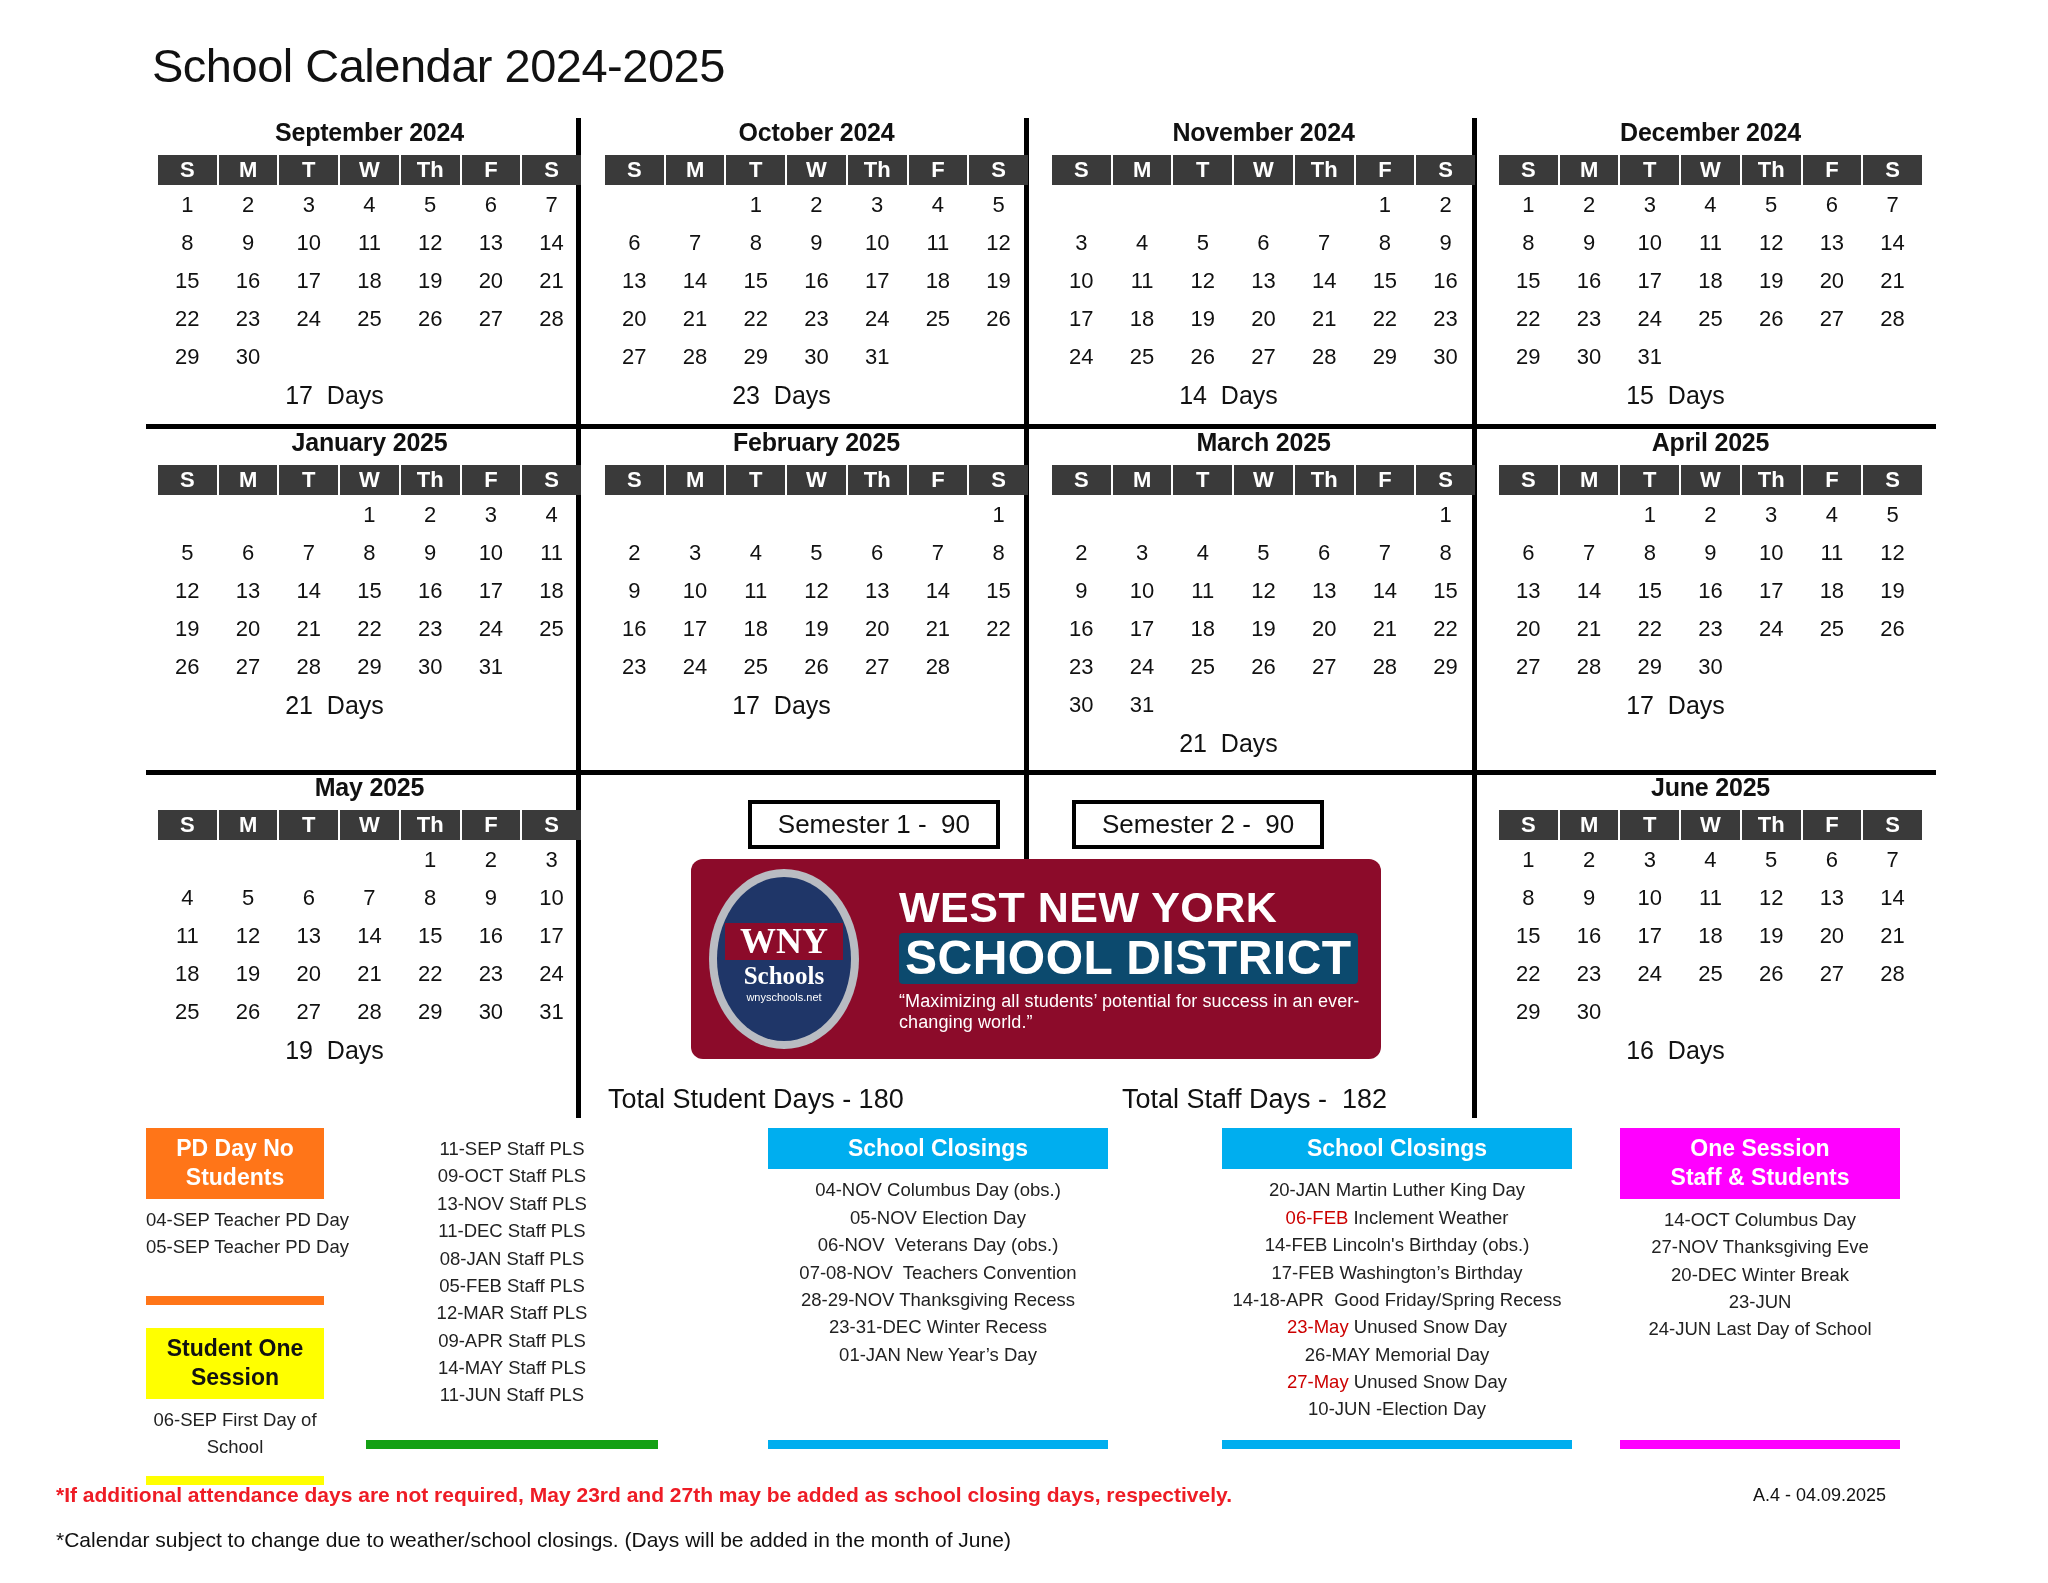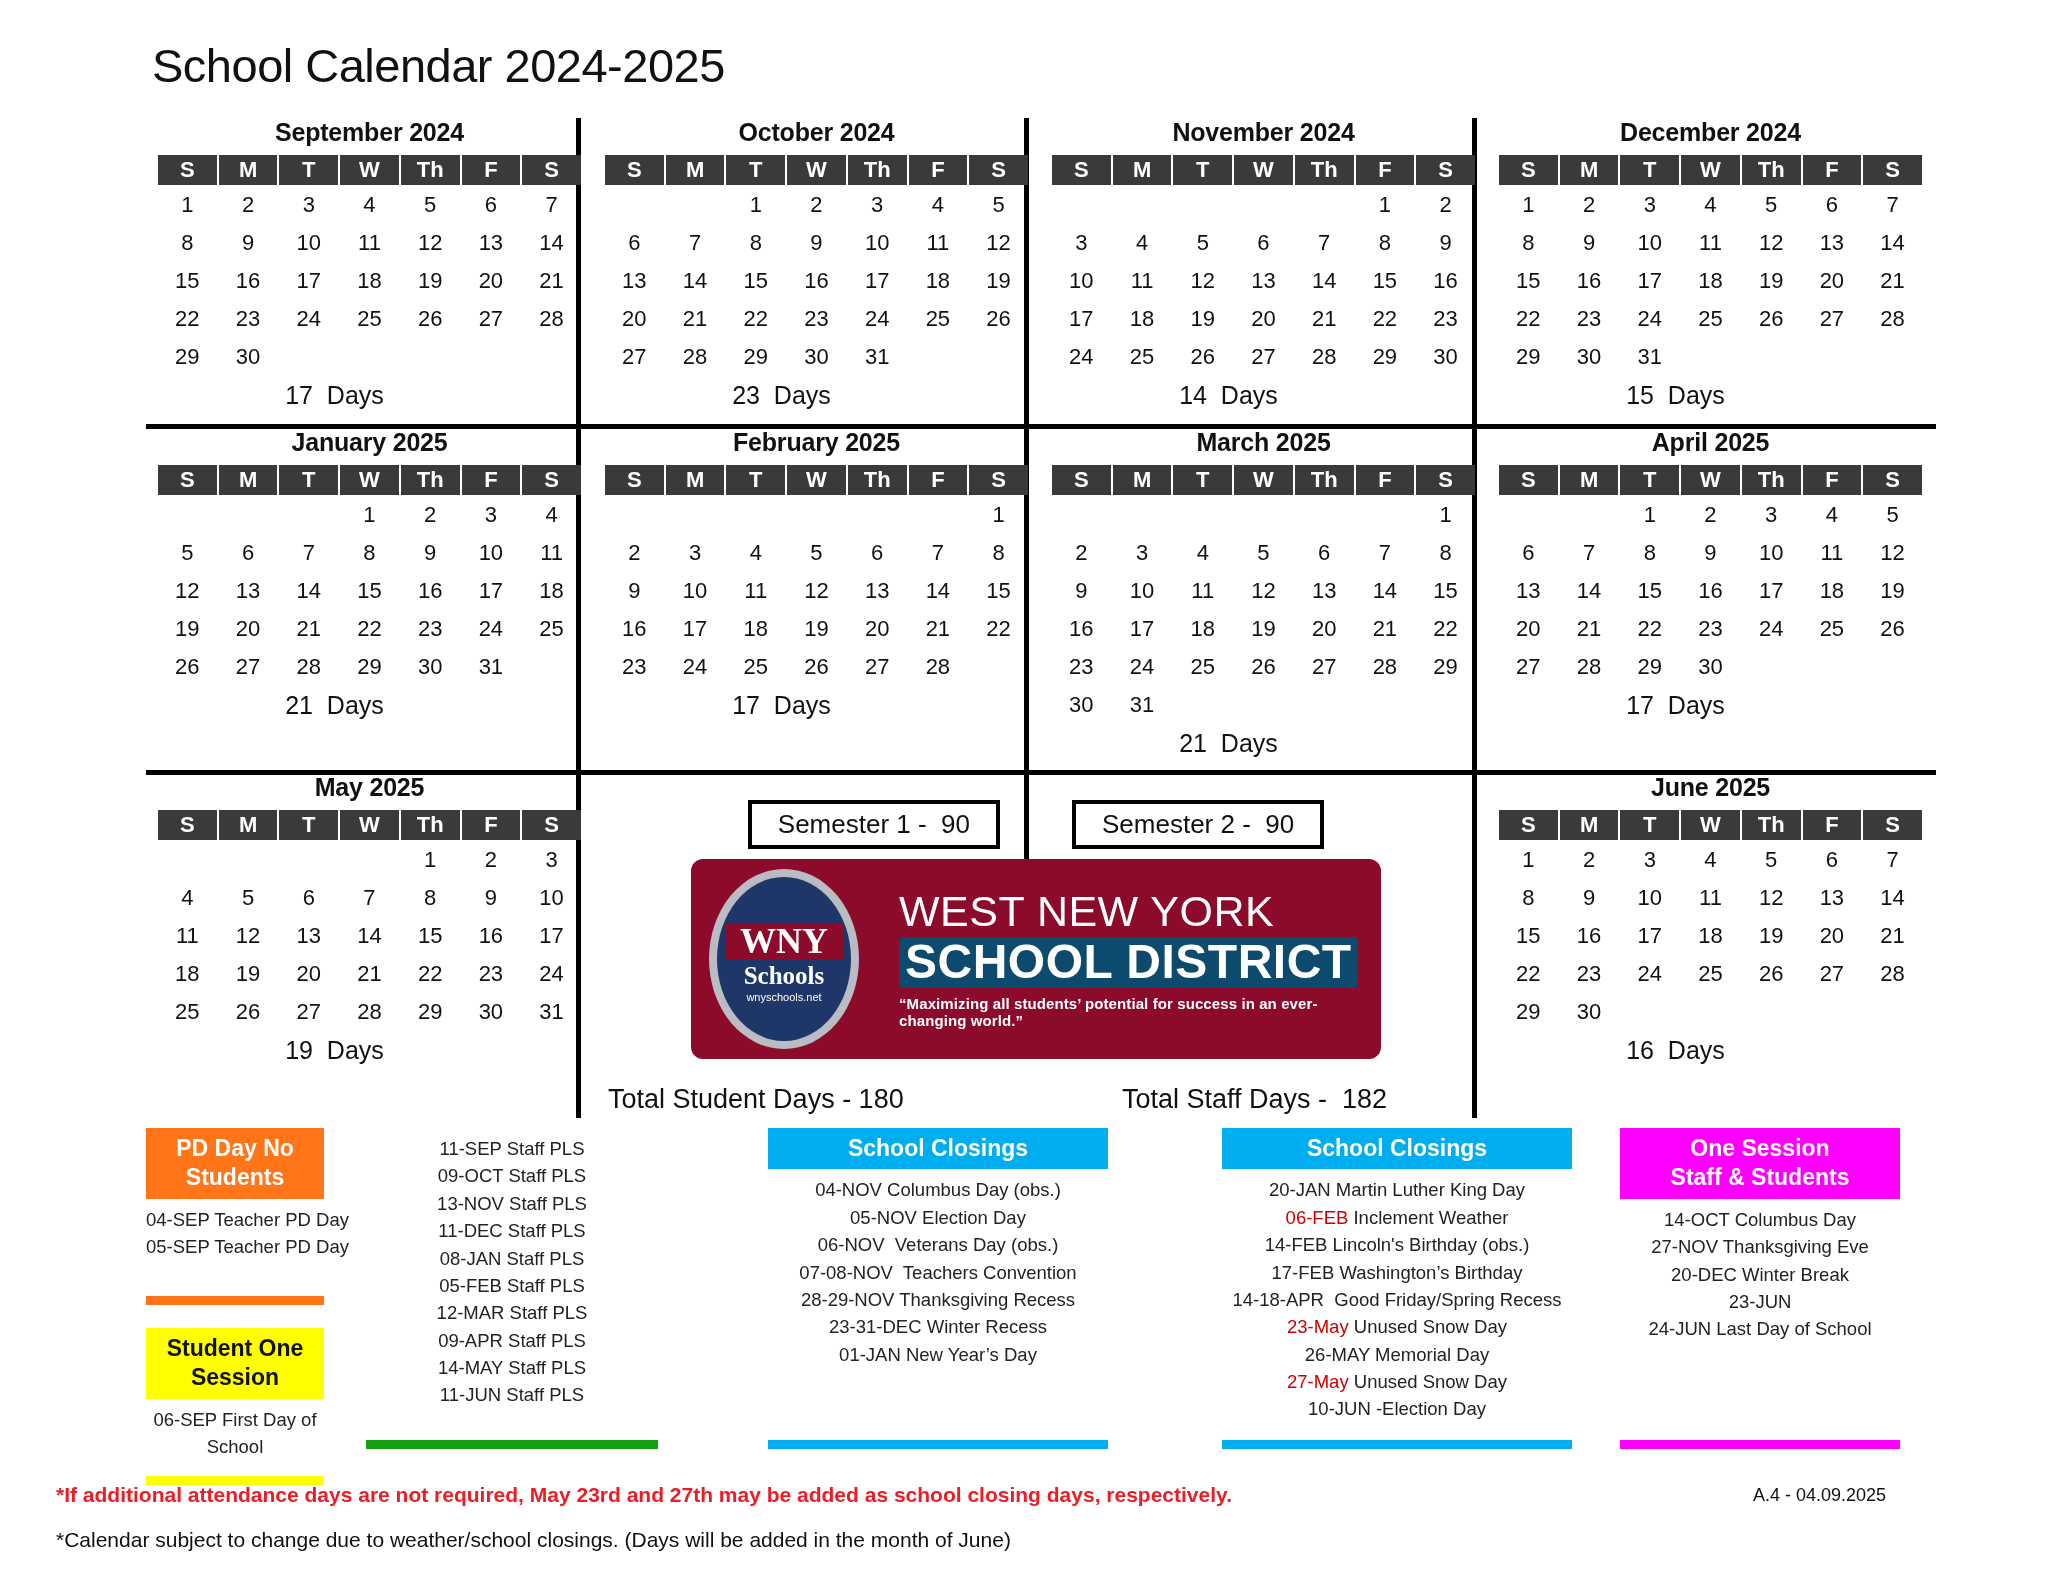--- a/index.html
+++ b/index.html
@@ -152,32 +152,32 @@
     margin-top: 8px;
   }
   .badge-schools {
     color: #fff; font-size: 25px; font-weight: bold;
     font-family: "Liberation Serif", serif;
     margin-top: 2px;
   }
   .badge-url { color: #fff; font-size: 11px; margin-top: 1px; }
   .logo-text { margin-left: 12px; flex: 1; }
   .logo-l1 {
-    color: #ffffff; font-size: 43px; font-weight: normal;
+    color: #ffffff; font-size: 43px; font-weight: bold;
     letter-spacing: 0.5px; line-height: 1.05;
   }
   .logo-l2 {
     background: #0c4a6e; color: #ffffff;
     font-size: 48px; font-weight: bold;
     letter-spacing: 0.5px; line-height: 1.06;
     display: inline-block; padding: 0 6px; border-radius: 4px;
     margin-top: 2px;
   }
   .logo-tag {
-    color: #ffffff; font-size: 15px; font-weight: bold;
+    color: #ffffff; font-size: 18px; font-weight: normal;
     margin-top: 7px; letter-spacing: 0.1px;
   }
   .totals-row {
     position: absolute; left: 0; top: 1084px;
     width: 2048px;
     font-size: 27px; color: #111;
   }
   .total-student { position: absolute; left: 608px; white-space: pre; }
   .total-staff   { position: absolute; left: 1122px; white-space: pre; }
 

